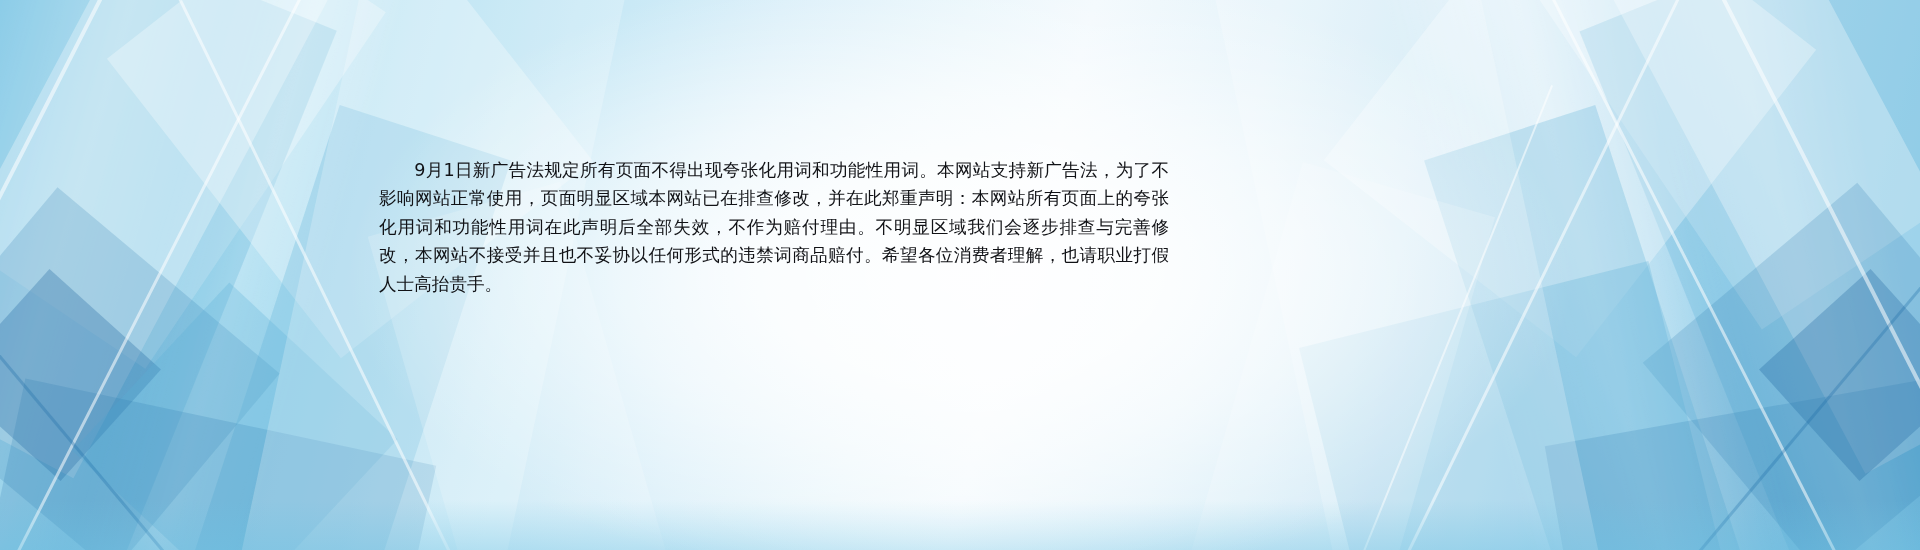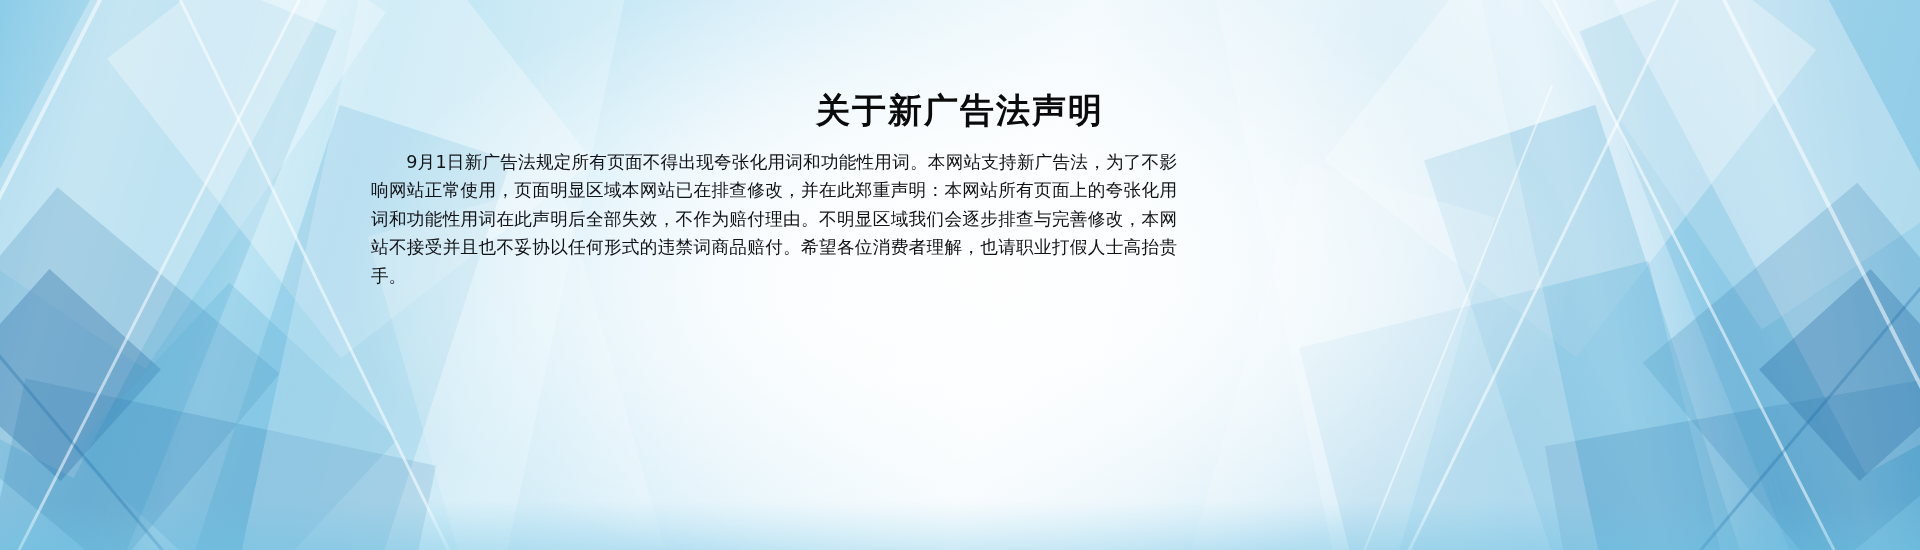--- a/index.html
+++ b/index.html
@@ -111,21 +111,21 @@
     top: 148px;
     width: 806px;
     color: #111216;
     font-size: 17.6px;
     line-height: 28.4px;
     text-align: justify;
     text-justify: inter-ideograph;
     font-family: "DejaVu Sans", "Liberation Sans", sans-serif;
   }
 
-  #body-copy p { margin: 0; }
+  #body-copy p { margin: 8px; }
   #body-copy p.indent { text-indent: 2em; }
   #body-copy p.note   { text-indent: 0; }
 </style>
 </head>
 <body>
 
 <div id="banner">
 
   <div class="shapes">
 
@@ -171,20 +171,19 @@
     <div class="plate shp" style="left:1280px; top:-100px; width:260px; height:780px; transform:rotate(-12deg); background:rgba(255,255,255,0.22);"></div>
     <div class="plate shp" style="left:1230px; top:180px;  width:200px; height:500px; transform:rotate(16deg);  background:rgba(255,255,255,0.18);"></div>
 
     <div class="plate shp" style="left:0; top:500px; width:1920px; height:60px; background:linear-gradient(180deg,rgba(110,195,228,0.0),rgba(110,195,228,0.45));"></div>
 
     <div class="glow"></div>
   </div>
 
   <div id="content">
 
-    <h1 id="page-title">关于新广告法声明</h1>
 
     <div id="body-copy">
       <p class="indent">9月1日新广告法规定所有页面不得出现夸张化用词和功能性用词。本网站支持新广告法，为了不影响网站正常使用，页面明显区域本网站已在排查修改，并在此郑重声明：本网站所有页面上的夸张化用词和功能性用词在此声明后全部失效，不作为赔付理由。不明显区域我们会逐步排查与完善修改，本网站不接受并且也不妥协以任何形式的违禁词商品赔付。希望各位消费者理解，也请职业打假人士高抬贵手。</p>
     </div>
 
   </div>
 </div>
 
 </body></html>

